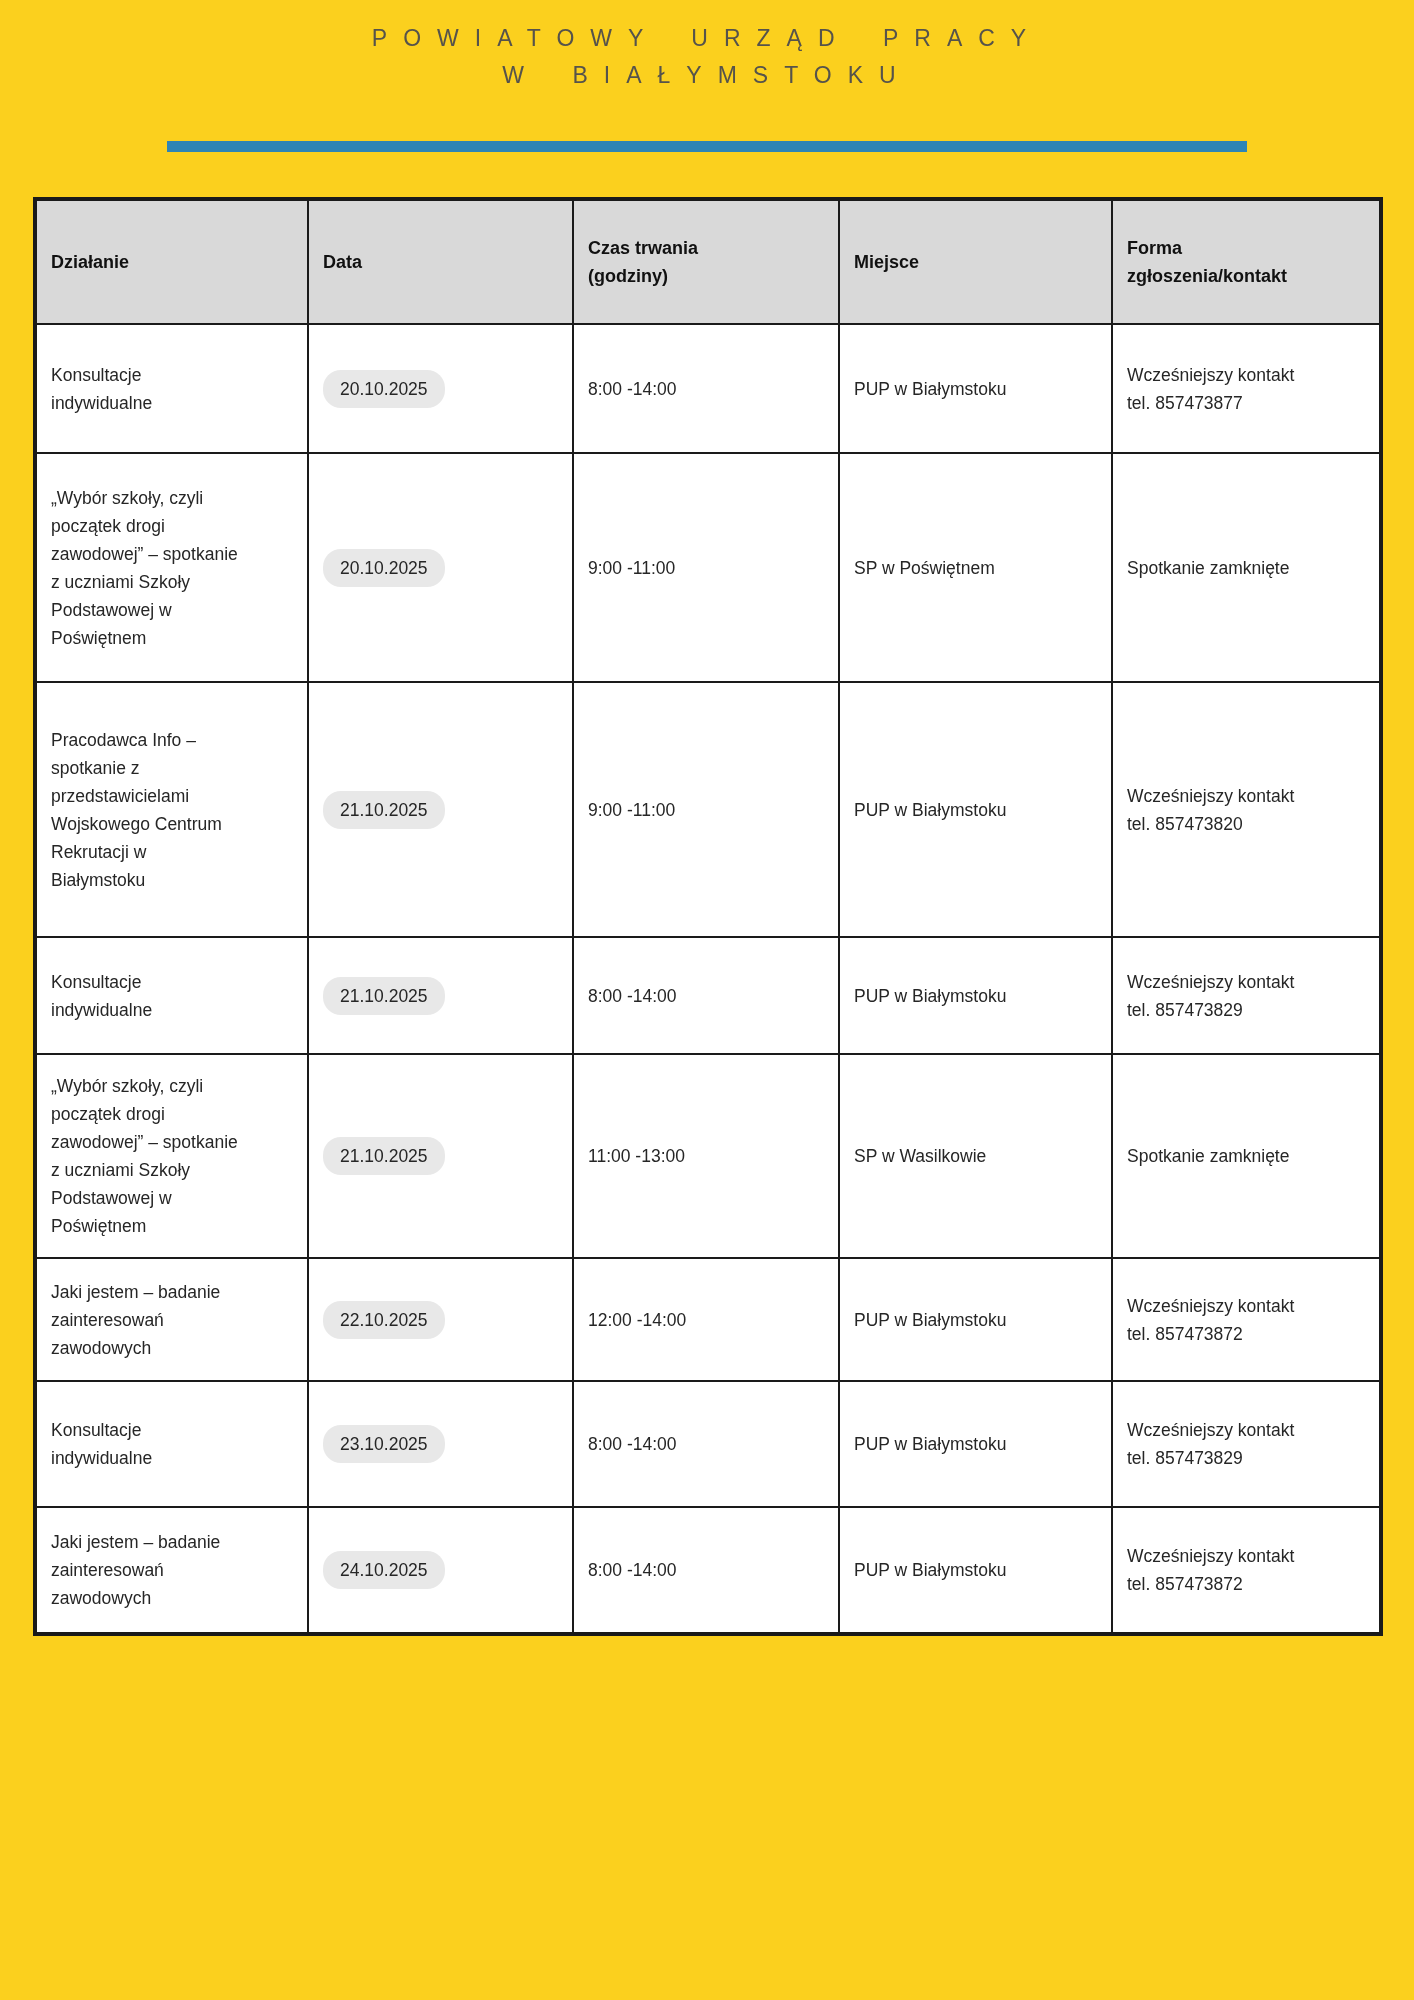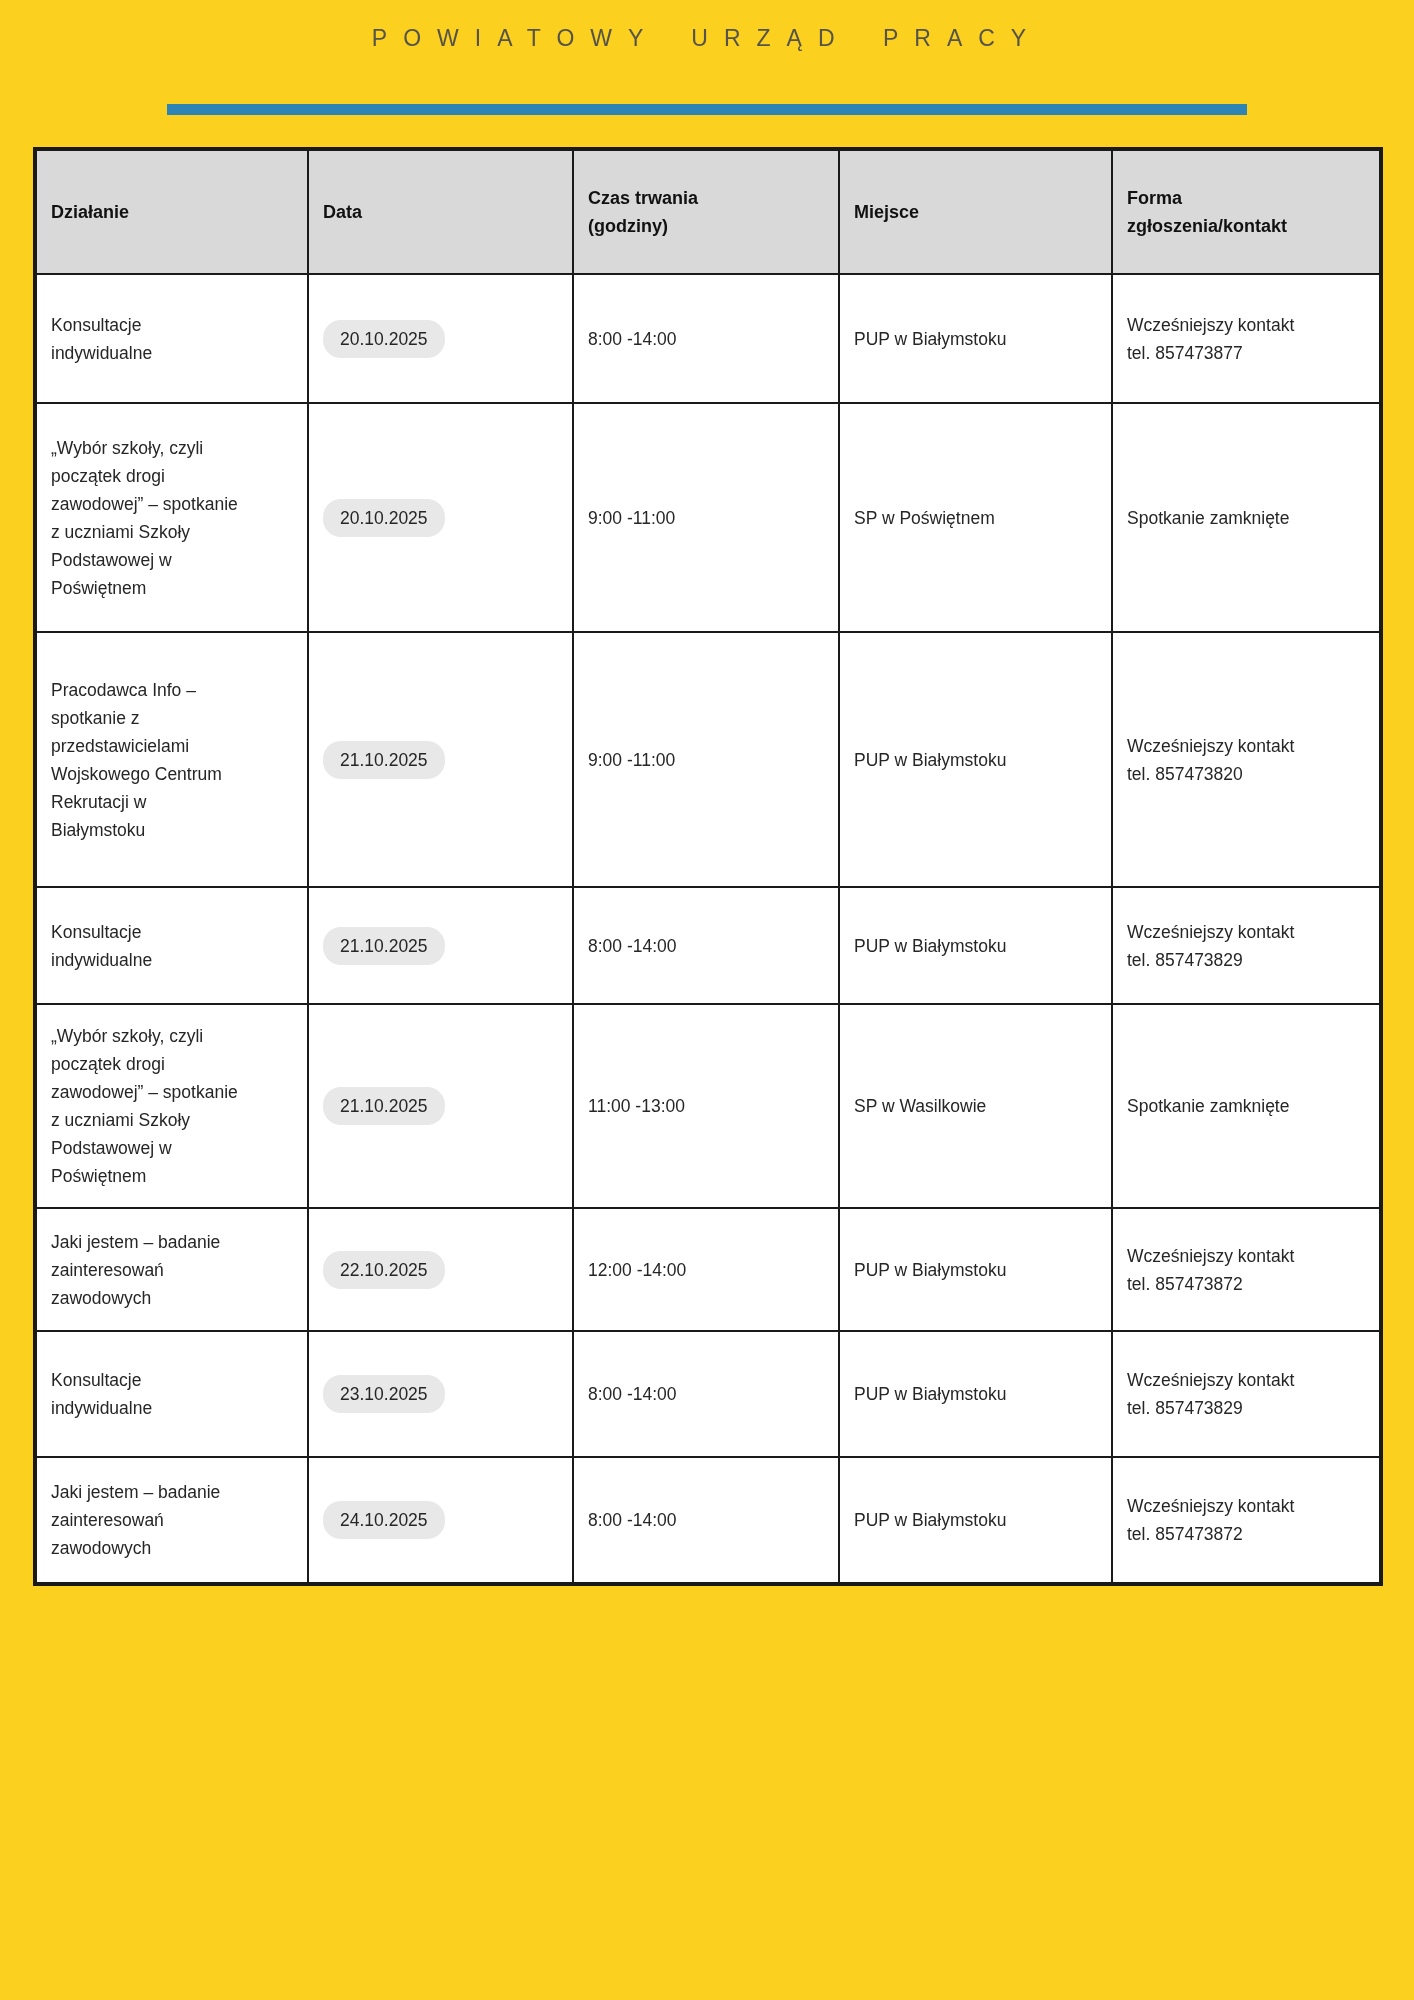--- a/index.html
+++ b/index.html
@@ -30,21 +30,21 @@
   }
   .divider{
     width:1080px;height:11px;
     background:var(--blue);
     margin:47px auto 0 auto;
   }
   table.schedule{
     border-collapse:collapse;
     table-layout:fixed;
     width:1346px;
-    margin:32px 0 0 33px;
+    margin:45px 0 0 33px;
     background:#ffffff;
     border:4px solid var(--border);
     padding-left:48px;
   }
   table.schedule th, table.schedule td{
     border:2px solid var(--border);
     vertical-align:middle;
     text-align:left;
     padding:10px 12px 10px 14px;
     white-space:pre-line;
@@ -68,20 +68,21 @@
     border-radius:18px;
     padding:5px 17px;
     white-space:nowrap;
   }
 </style>
 </head>
 <body>
 
 <div class="masthead">
   <div>POWIATOWY URZĄD PRACY</div>
+  <div>W BIAŁYMSTOKU</div>
 </div>
 
 <div class="divider"></div>
 
 <table class="schedule">
   <colgroup>
     <col style="width:273px">
       <col style="width:265px">
       <col style="width:266px">
       <col style="width:273px">

